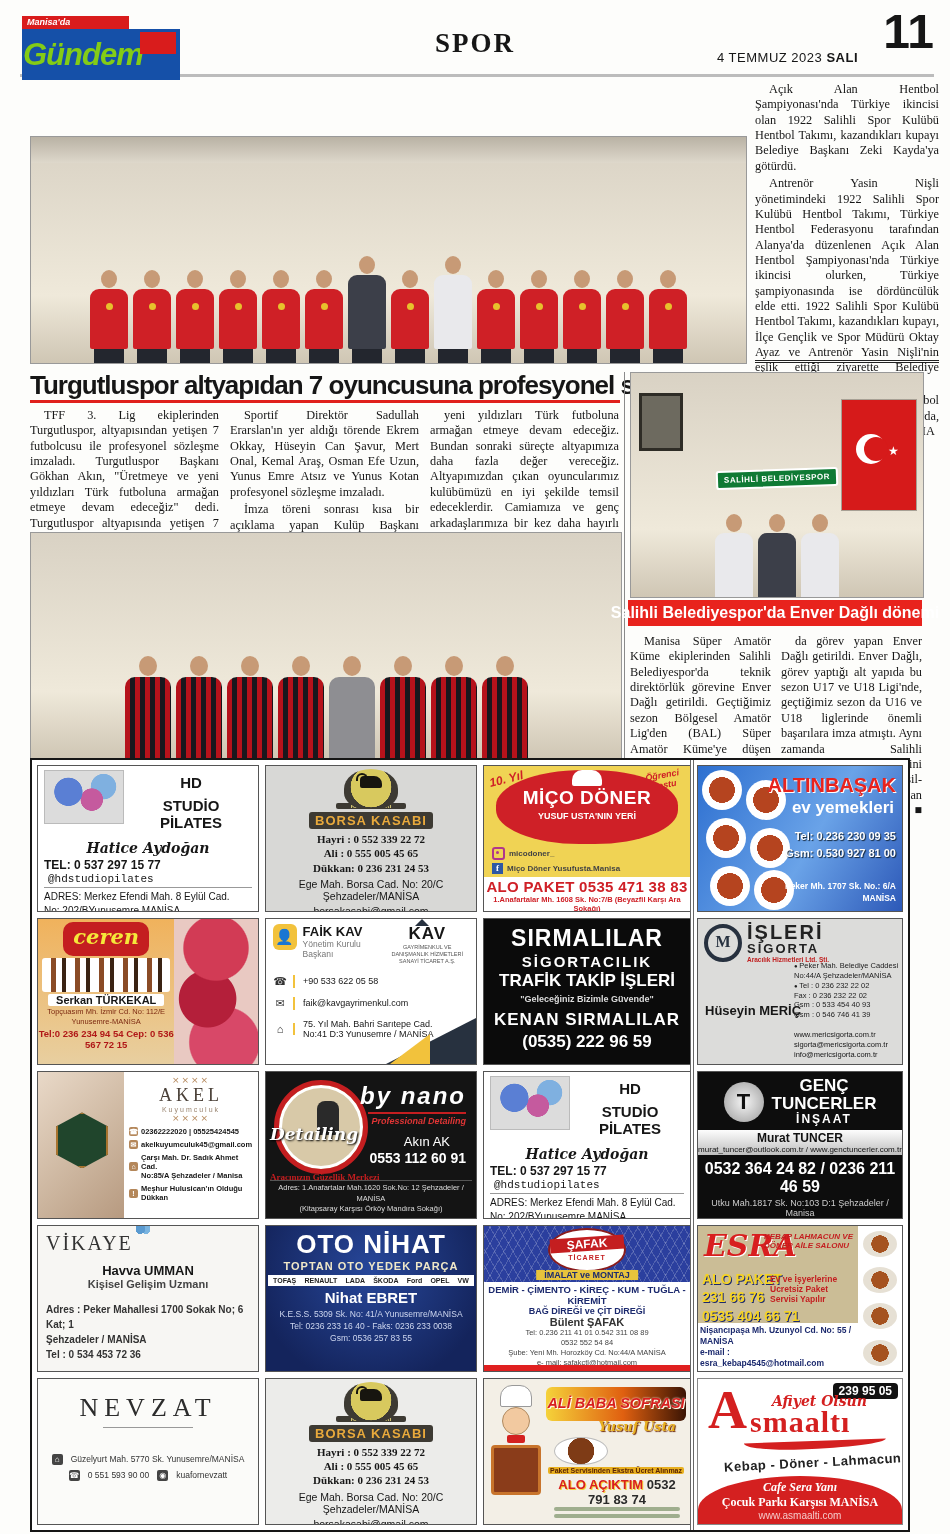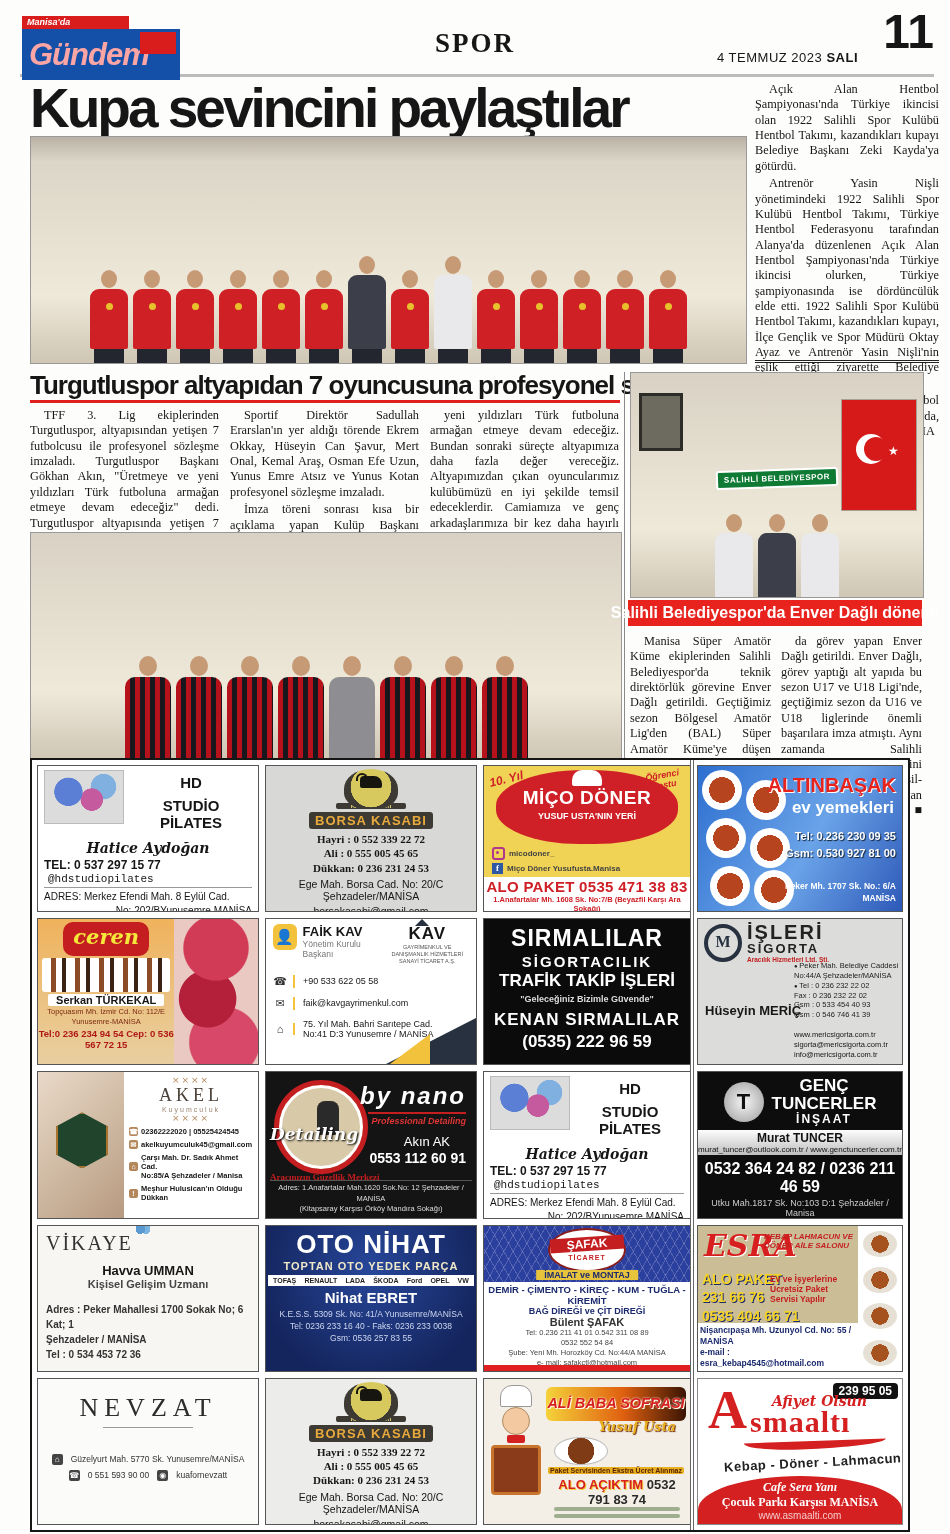--- a/index.html
+++ b/index.html
@@ -3,21 +3,21 @@
 <meta charset="utf-8">
 <style>
   html,body{margin:0;padding:0;background:#e9e9e7;}
   #page{position:relative;width:950px;height:1534px;background:#fdfdfb;margin:0 auto;overflow:hidden;
         font-family:"Liberation Serif", serif;color:#161616;}
   .abs{position:absolute;}
   
   .logo{left:22px;top:16px;width:158px;height:64px;}
   .logo-strip{height:13px;width:68%;background:#d91c1c;color:#fff;font:bold italic 9px "Liberation Sans",sans-serif;padding:1px 0 0 5px;box-sizing:border-box;}
   .logo-body{height:51px;background:#1550a8;display:flex;align-items:center;position:relative;}
-  .logo-word{color:#fca5a5;font:bold italic 31px "Liberation Sans",sans-serif;letter-spacing:-1px;padding-left:7px;text-align:right;}
+  .logo-word{color:#84cc16;font:bold italic 31px "Liberation Sans",sans-serif;letter-spacing:-1px;padding-left:1px;text-align:right;}
   .logo-redbox{position:absolute;right:4px;top:3px;width:36px;height:22px;background:#d91c1c;}
   .sect{left:0;right:0;top:28px;text-align:center;font:bold 27px "Liberation Serif",serif;letter-spacing:2px;}
   .dateline{right:92px;top:50px;font:13px "Liberation Sans",sans-serif;letter-spacing:.5px;}
   .dateline b{font-weight:bold;}
   .pagenum{right:16px;top:4px;font:bold 48px "Liberation Sans",sans-serif;}
   .hrule{left:20px;right:16px;top:74px;height:3px;background:#bcbcbc;}
   
   .headline1{left:30px;top:76px;width:724px;font:bold 55px "Liberation Sans",sans-serif;letter-spacing:-3px;white-space:nowrap;}
   .coltxt{font-size:12.3px;line-height:1.25;text-align:justify;}
   .coltxt p{margin:0 0 2px 0;text-indent:14px;}
@@ -73,21 +73,21 @@
   .hdp-img{width:78px;height:52px;background:
      radial-gradient(circle at 30% 40%, #5a7fd4 0 22%, transparent 23%),
      radial-gradient(circle at 60% 55%, #c55a9e 0 20%, transparent 21%),
      radial-gradient(circle at 75% 30%, #7fb0e0 0 18%, transparent 19%),#dcdcdc;border:1px solid #bbb;}
   .hdp-title{flex:1;text-align:center;font:bold 15px "Liberation Sans",sans-serif;padding-top:4px;}
   .hdp-title div{margin-bottom:6px;}
   .hdp-owner{text-align:center;font-size:14px;margin:3px 0 2px;}
   .hdp-tel{font-weight:bold;font-size:12px;}
   .hdp-insta{font-size:11px;margin:1px 0 2px;padding-left:4px;font-family:Liberation Mono, monospace;}
   .hdp-adr{border-top:1px solid #999;padding-top:2px;font-size:10px;line-height:1.35;}
-  .hdp-adr .r2{display:flex;justify-content:flex-end;}
+  .hdp-adr .r2{display:flex;justify-content:flex-start;}
   
   .bk{background:#d8d8d6;text-align:center;font-size:10px;padding-top:3px;}
   .bk-badge{width:54px;height:40px;margin:0 auto;background:radial-gradient(circle at 50% 45%, #d8c95e 0 58%, #3d3a33 59%);
             border-radius:50% 50% 40% 40%;position:relative;}
   .bk-bull{position:absolute;left:16px;top:7px;width:22px;height:12px;background:#17150f;border-radius:4px 8px 2px 2px;}
   .bk-bull::before{content:"";position:absolute;left:-4px;top:-3px;width:8px;height:6px;border:2px solid #17150f;border-bottom:none;border-radius:6px 6px 0 0;}
   .bk-logosub{font:bold 6px "Liberation Sans",sans-serif;color:#e8d87c;background:#3d3a33;width:70px;margin:-6px auto 0;border-radius:2px;}
   .bk-name{display:inline-block;margin-top:3px;background:#3d3a33;color:#e8a93c;font:bold 13px "Liberation Sans",sans-serif;
            padding:1px 6px;border-radius:3px;letter-spacing:1px;}
   .bk-lines{font:bold 11px "Liberation Serif",serif;margin-top:3px;line-height:1.3;}
@@ -284,21 +284,20 @@
       <span class="logo-redbox"></span>
     </div>
   </div>
   <div class="abs sect">SPOR</div>
   <div class="abs dateline">
     <span>4 TEMMUZ 2023</span>
     <b>SALI</b>
   </div>
   <div class="abs pagenum">11</div>
 
-  <div class="abs headline1">Kupa sevincini paylaştılar</div>
 
   <div class="abs ph ph1">
     <div class="ceilstrip"></div>
     <div class="figrow">
       <span class="fg">
           <span class="hd"></span>
           <span class="bd medal"></span>
           <span class="lg"></span>
         </span>
       <span class="fg">

